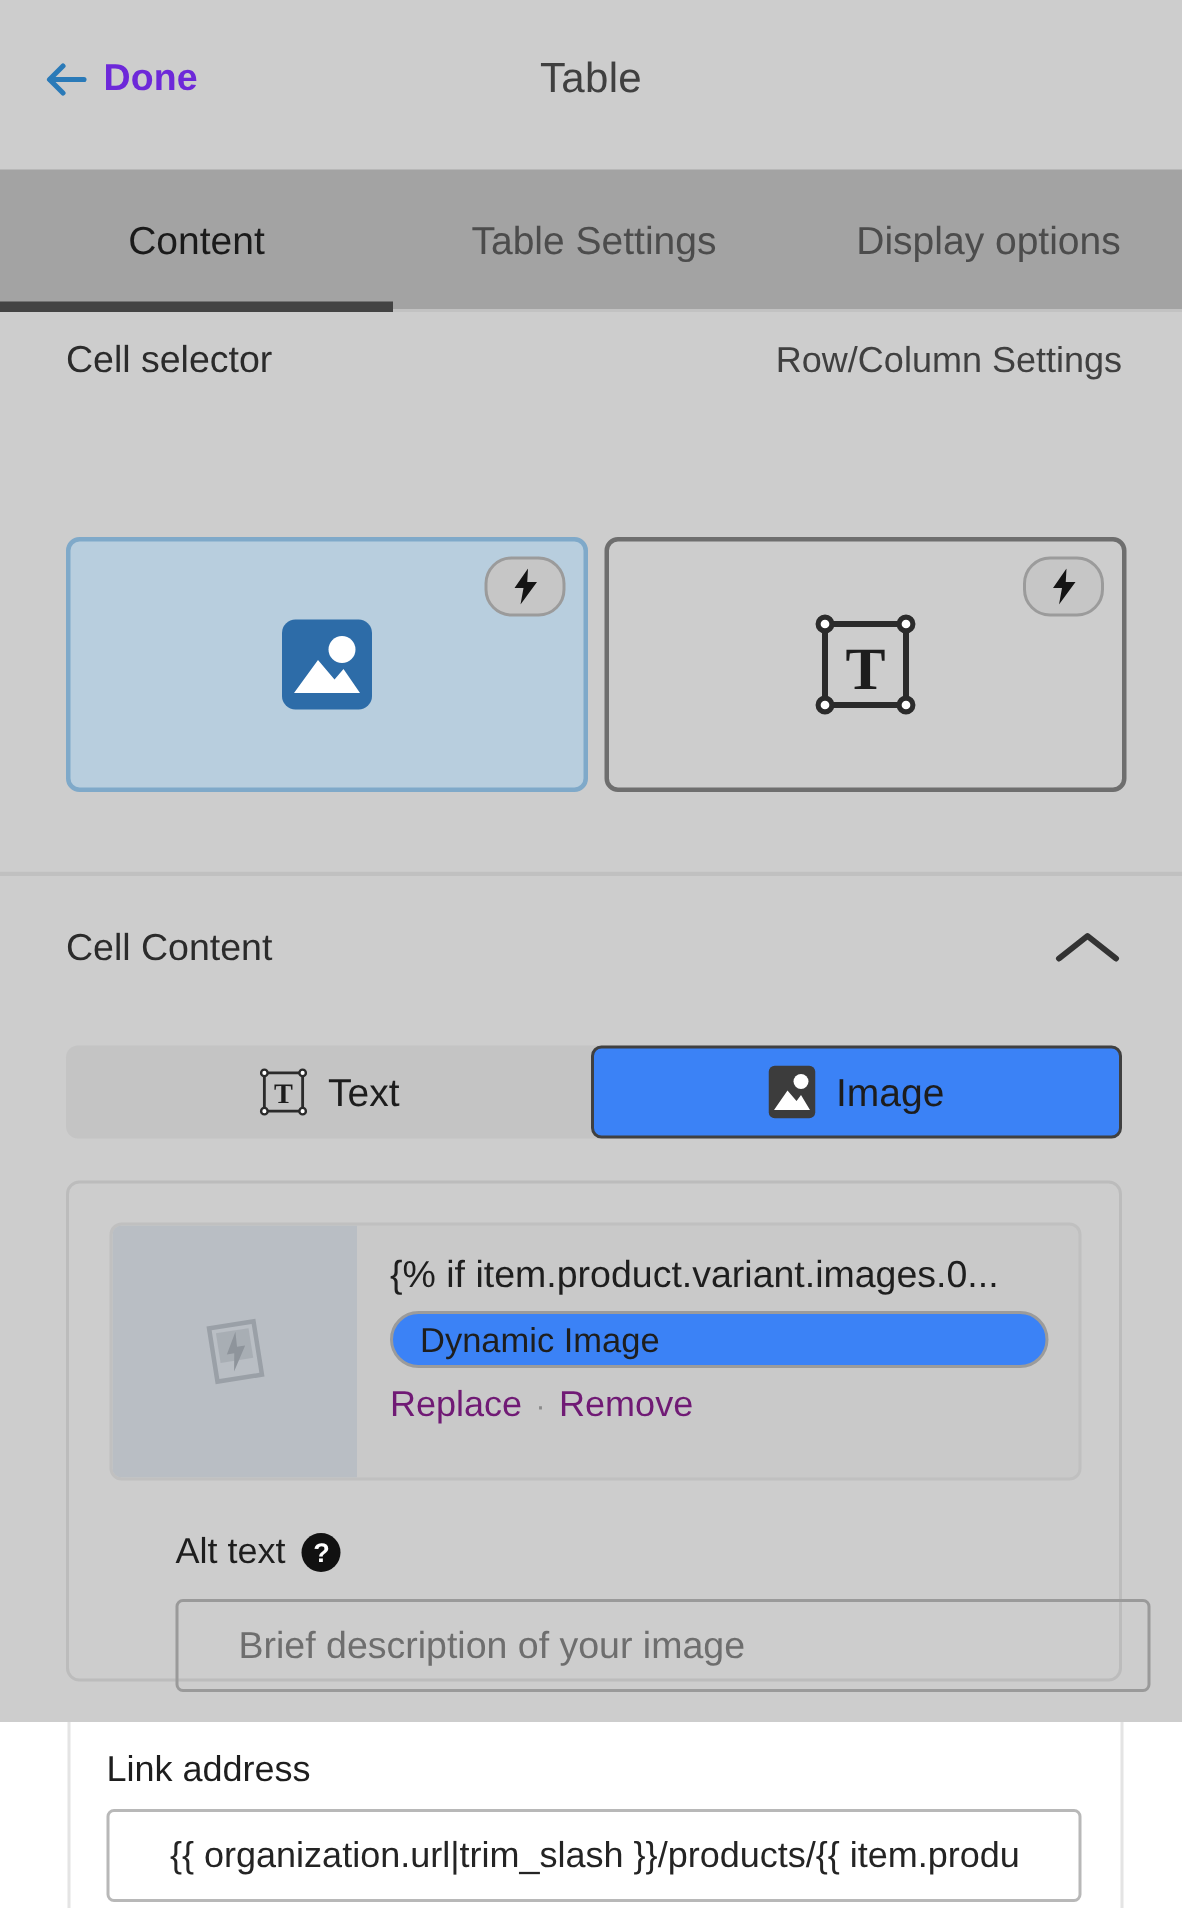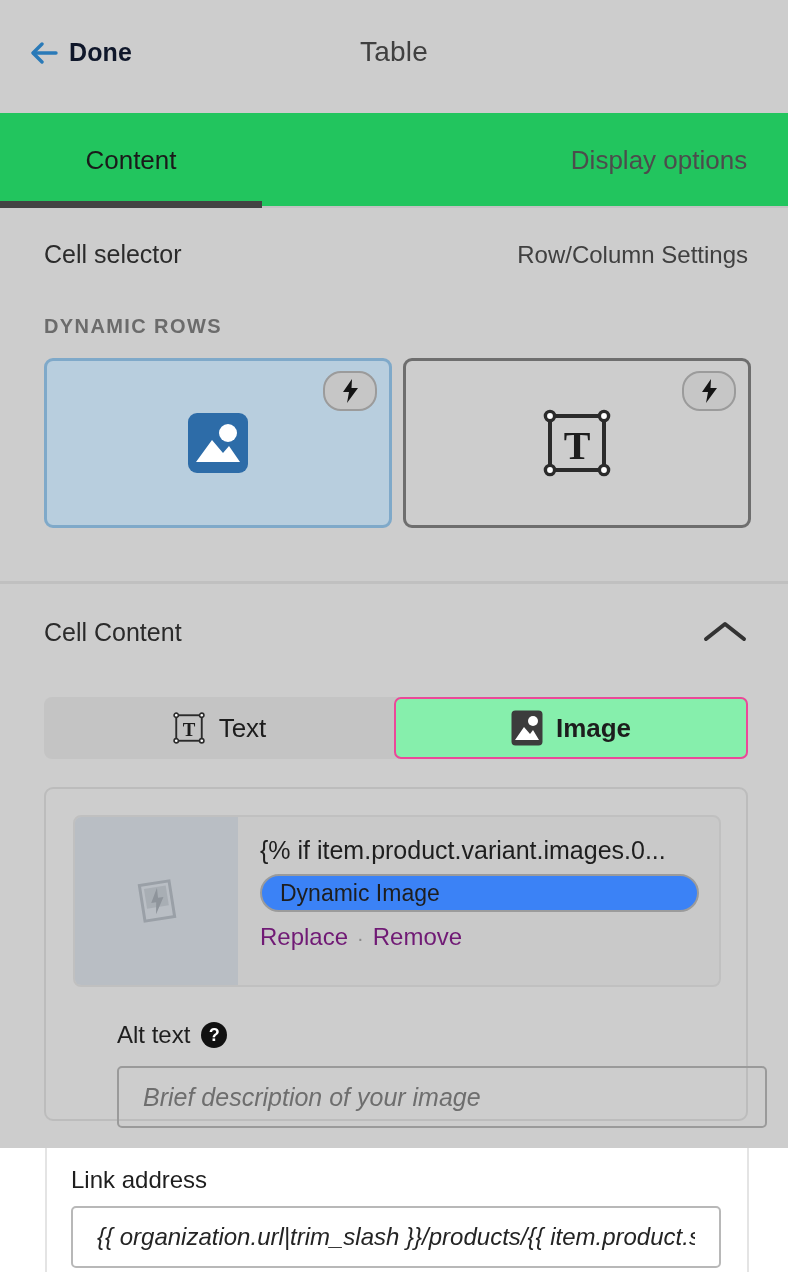--- a/index.html
+++ b/index.html
@@ -33,39 +33,39 @@
     cursor: pointer;
   }
   .back-arrow {
     display: block;
     width: 28px;
     height: 22px;
   }
   .done-label {
     font-size: 25px;
     font-weight: bold;
-    color: #0f172a;
+    color: #6d28d9;
     letter-spacing: 0.1px;
   }
   .panel-title {
     position: absolute;
     left: 0;
     right: 0;
     top: 36px;
     text-align: center;
     font-size: 28px;
     color: #404040;
     letter-spacing: 0.2px;
   }
 
   
   .tabs {
     position: relative;
     height: 95px;
-    background: #22c55e;
+    background: #a3a3a3;
   }
   .tab {
     position: absolute;
     top: 0;
     height: 95px;
     display: flex;
     align-items: center;
     justify-content: center;
     font-size: 26px;
     color: #4c4c4c;
@@ -95,21 +95,21 @@
   
   .section-cellselector {
     position: relative;
     background: #cdcdcd;
     height: 373px;
   }
   .cs-header {
     position: absolute;
     left: 44px;
     right: 40px;
-    top: 32px;
+    top: 18px;
     display: flex;
     align-items: baseline;
     justify-content: space-between;
   }
   .cs-title {
     font-size: 25px;
     color: #2b2b2b;
   }
   .cs-link {
     font-size: 24px;
@@ -209,23 +209,22 @@
     align-items: center;
     justify-content: center;
     gap: 13px;
     font-size: 26px;
     color: #1d1d1d;
     border-radius: 7px;
     cursor: pointer;
     box-sizing: border-box;
   }
   .seg.active {
-    background: #86efac;
-    border: 2px solid #ec4899;
-    font-weight: bold;
+    background: #3b82f6;
+    border: 2px solid #404040;
   }
 
   
   .img-card-outer {
     position: absolute;
     left: 44px;
     top: 203px;
     width: 704px;
     height: 334px;
     border: 2px solid #bcbcbc;
@@ -323,23 +322,22 @@
   }
   .text-input {
     position: absolute;
     box-sizing: border-box;
     border: 2px solid #9a9a9a;
     border-radius: 5px;
     background: transparent;
     font-family: "Liberation Sans", sans-serif;
     font-size: 25px;
     color: #222222;
-    padding: 0 24px;
+    padding: 0 40px;
     outline: none;
-    font-style: italic;
   }
   .text-input::placeholder {
     color: #6e6e6e;
   }
   .alt-input {
     left: 71px;
     top: 277px;
     width: 650px;
     height: 62px;
   }
@@ -398,31 +396,31 @@
       <path d="M12 2 L3 11 L12 20" fill="none" stroke="#2a7ab8" stroke-width="3.4" stroke-linecap="round" stroke-linejoin="round"></path>
       <line x1="3.5" y1="11" x2="26" y2="11" stroke="#2a7ab8" stroke-width="3.4" stroke-linecap="round"></line>
     </svg>
     <span class="done-label">Done</span>
   </div>
   <div class="panel-title">Table</div>
 </div>
 
 <div class="tabs">
   <div class="tab active" style="left:0;width:262px;">Content</div>
+  <div class="tab" style="left:262px;width:268px;">Table Settings</div>
   <div class="tab" style="left:530px;width:258px;">Display options</div>
   <div class="tabs-baseline"></div>
   <div class="tab-underline"></div>
 </div>
 
 <div class="section-cellselector">
   <div class="cs-header">
     <span class="cs-title">Cell selector</span>
     <span class="cs-link">Row/Column Settings</span>
   </div>
-  <div class="cs-grouplabel">DYNAMIC ROWS</div>
 
   <div class="cell-cards">
 
     <div class="cell-card selected">
       <svg width="62" height="62" viewBox="0 0 62 62">
         <rect x="1" y="1" width="60" height="60" rx="9" fill="#2d6ca8"></rect>
         <circle cx="41" cy="21" r="9" fill="#ffffff"></circle>
         <path d="M9 50 L25 28 L36 41 L42 34 L53 50 Z" fill="#ffffff"></path>
       </svg>
       <div class="bolt-badge">

